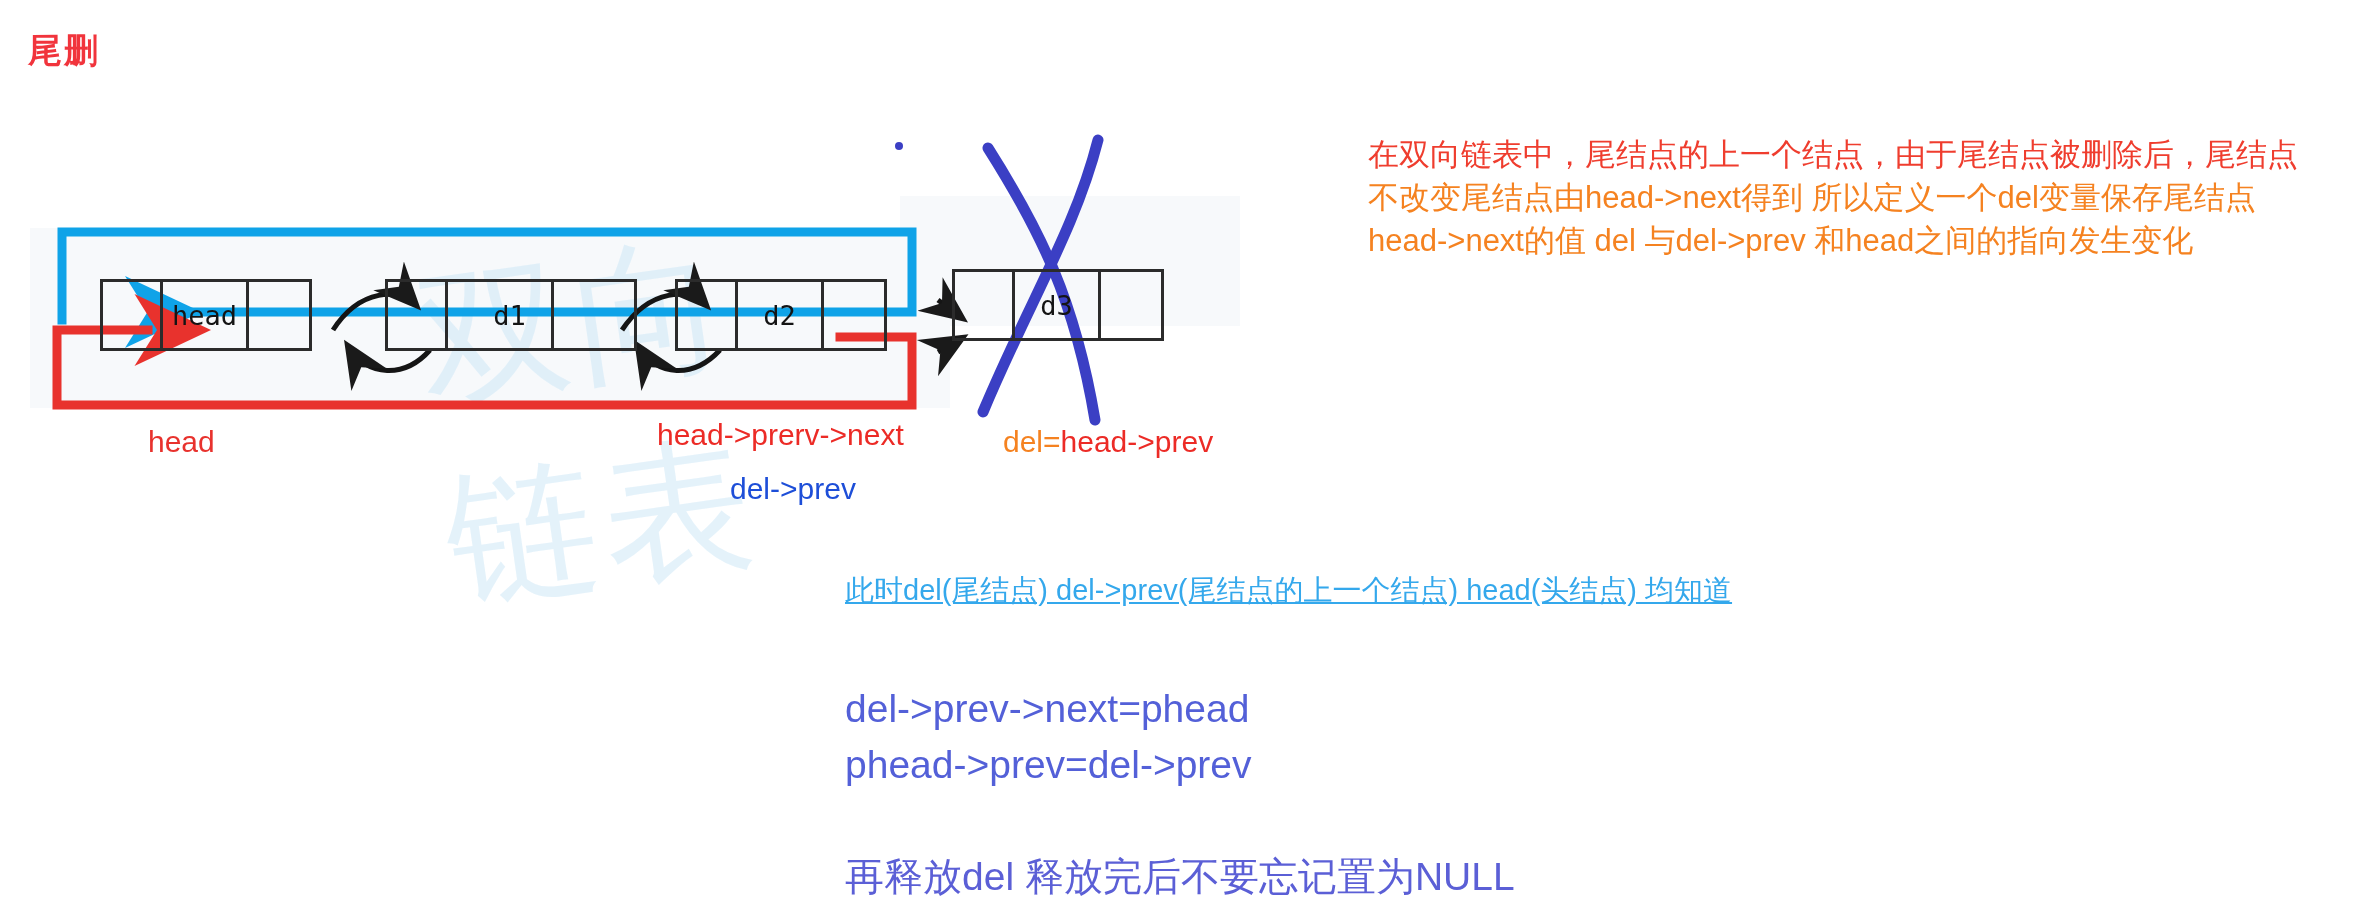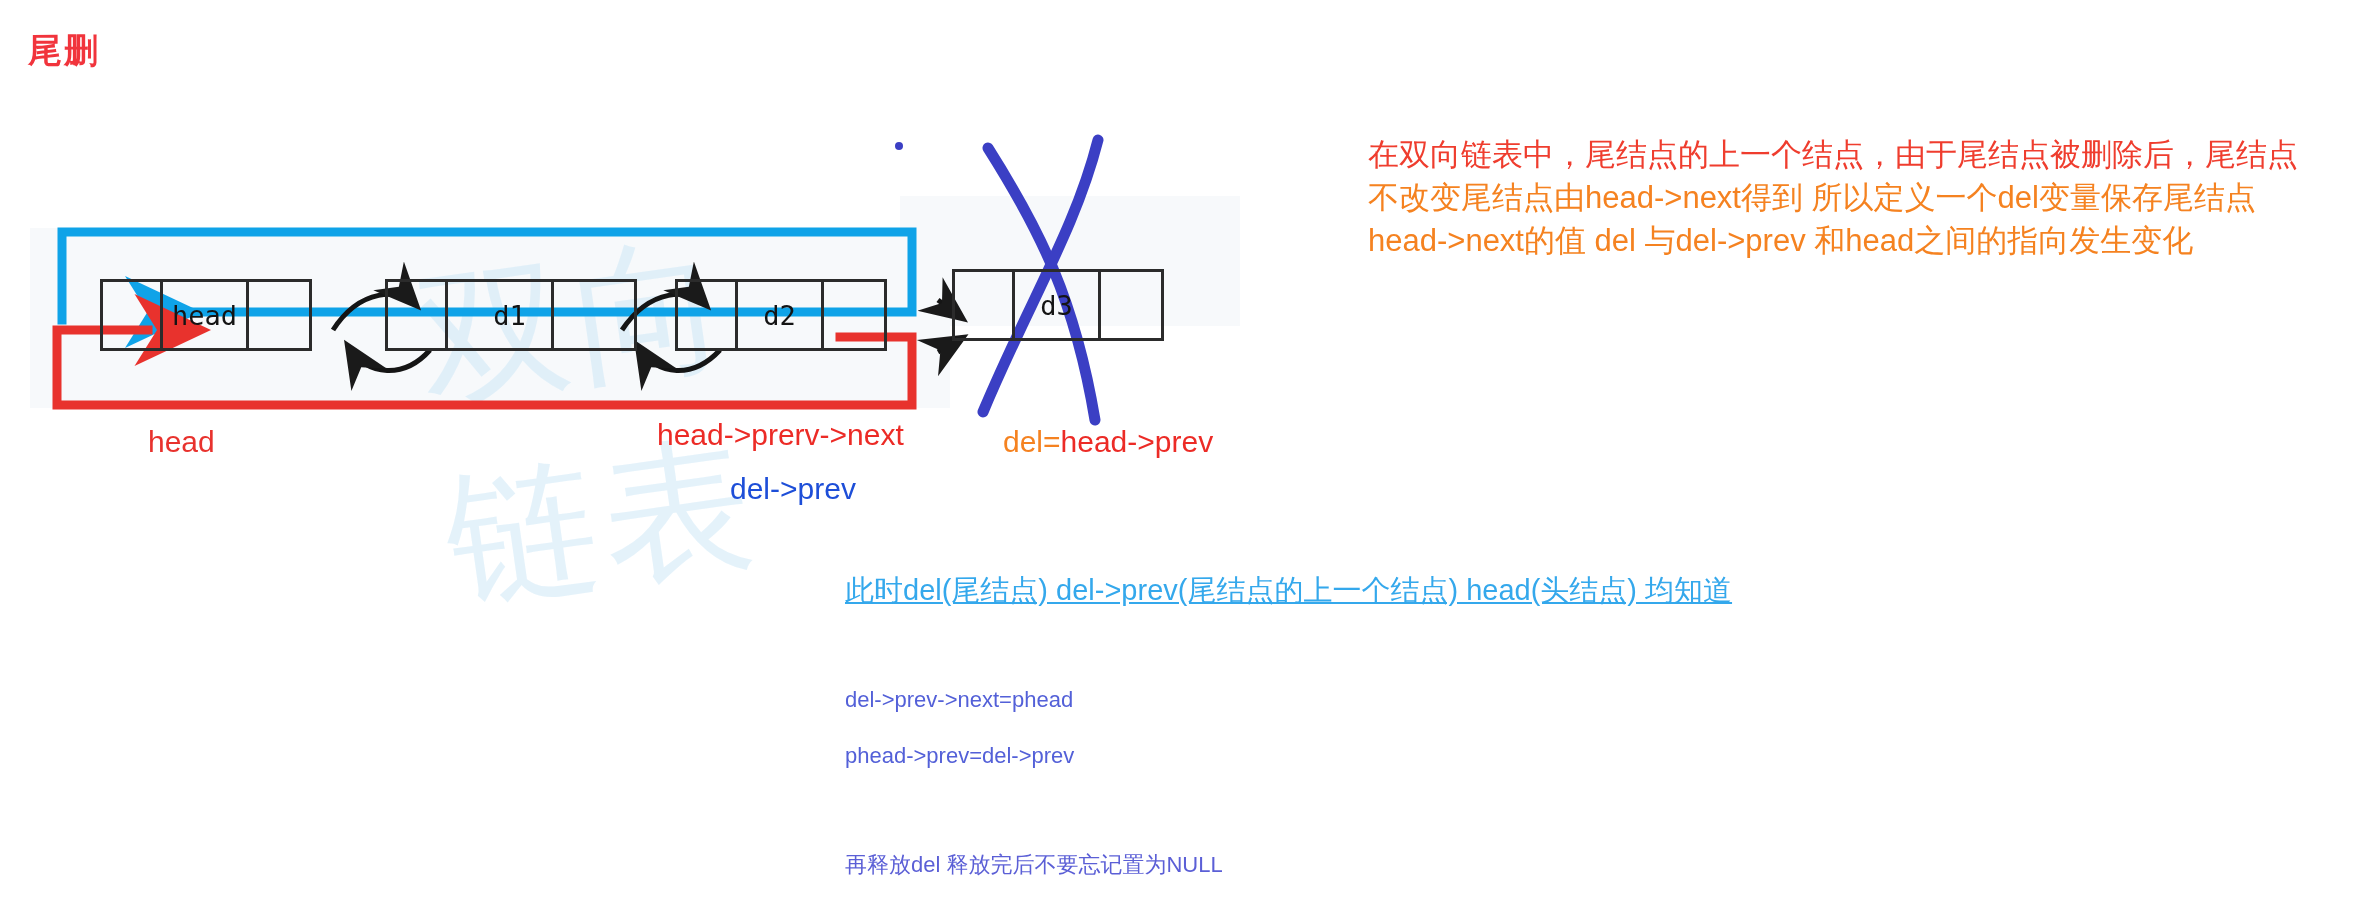--- a/index.html
+++ b/index.html
@@ -61,21 +61,21 @@
   
   #notes{left:1368px;top:136px;width:980px;}
   #notes div{font-size:31px;line-height:37px;margin-bottom:6px;white-space:nowrap;}
   .c-red{color:#ef3d2e;}
   .c-orange{color:#f58220;}
 
   
   #blue-note{left:845px;top:571px;font-size:29px;color:#34a8ec;white-space:nowrap;text-decoration:underline;}
 
   
-  .code{left:845px;font-size:22px;color:#5360d8;white-space:nowrap;
+  .code{left:845px;font-size:39px;color:#5360d8;white-space:nowrap;
         font-family:"Liberation Sans",sans-serif;}
   #code-1{top:687px;}
   #code-2{top:743px;}
   #code-3{top:850px;color:#5b5fd6;}
 
   
   #overlay{left:0;top:0;width:2361px;height:917px;pointer-events:none;}
 </style>
 </head>
 <body>

